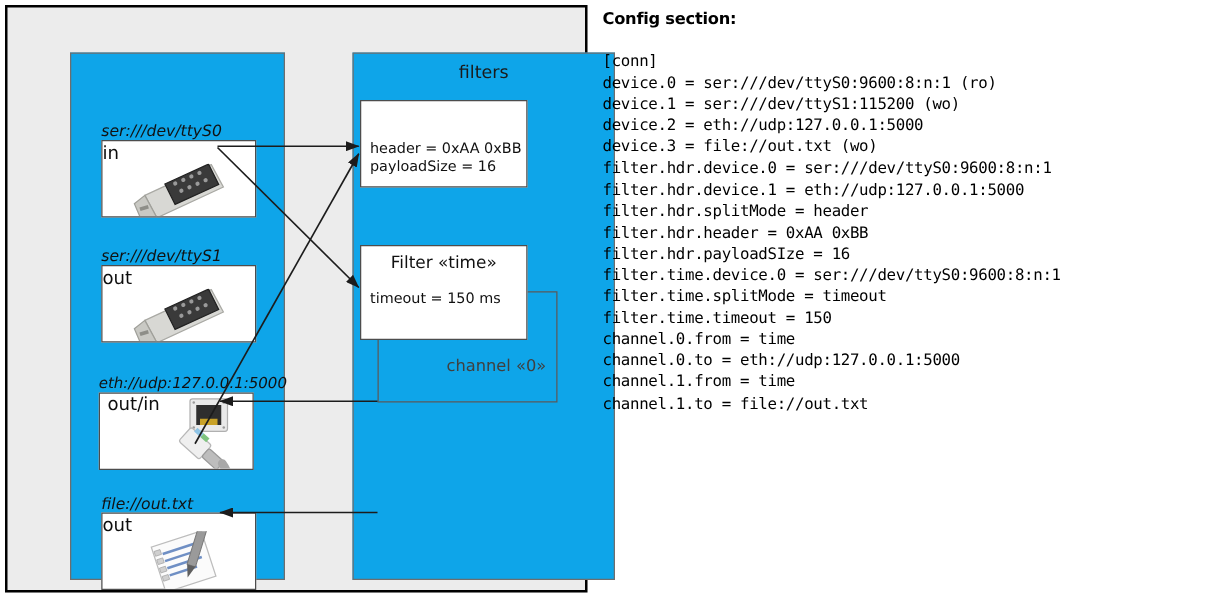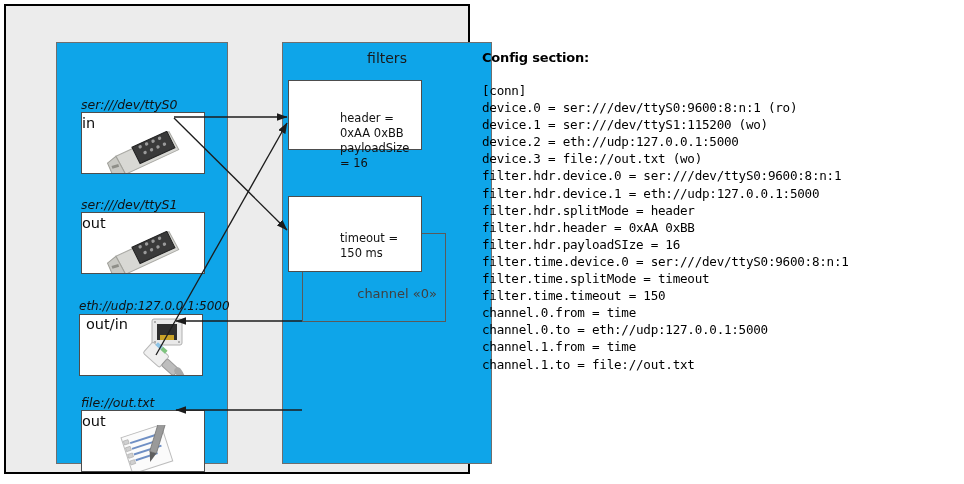--- a/index.html
+++ b/index.html
@@ -143,21 +143,20 @@
     font-size: 13.5px;
     color: #111111;
   }
   .filter-props {
     position: absolute;
     left: 7px;
     top: 30px;
     font-size: 11.5px;
     color: #111111;
     line-height: 15px;
-    margin-left: 44px;
   }
   #filter-time .filter-props { top: 34px; }
 
   
   .channel-box {
     position: absolute;
     border: 1.5px solid #5a5a5a;
     border-left-width: 1.5px;
     background: transparent;
     box-sizing: border-box;
@@ -192,21 +191,20 @@
     height: 470px;
     pointer-events: none;
   }
 
   
   #config-section {
     position: absolute;
     left: 482px;
     top: 8px;
     width: 478px;
-    margin-top: 42px;
   }
   #config-heading {
     font-family: "DejaVu Sans", "Liberation Sans", sans-serif;
     font-weight: bold;
     font-size: 13px;
     color: #000000;
     margin: 0 0 17px 0;
     letter-spacing: -0.2px;
   }
   #config-lines {
@@ -339,20 +337,21 @@
   </div>
 
   <div class="filter-box" id="filter-hdr">
     <div class="filter-props">
       <div>header = 0xAA 0xBB</div>
       <div>payloadSize = 16</div>
     </div>
   </div>
 
   <div class="filter-box" id="filter-time">
+    <div class="filter-title">Filter «time»</div>
     <div class="filter-props">
       <div>timeout = 150 ms</div>
     </div>
   </div>
 
   <svg id="arrow-layer" viewBox="0 0 466 470">
     <defs>
       <marker id="ah" markerWidth="11" markerHeight="8" refX="10.4" refY="4" orient="auto" markerUnits="userSpaceOnUse">
         <path d="M0,0 L11,4 L0,8 Z" fill="#1c1c1c"></path>
       </marker>

